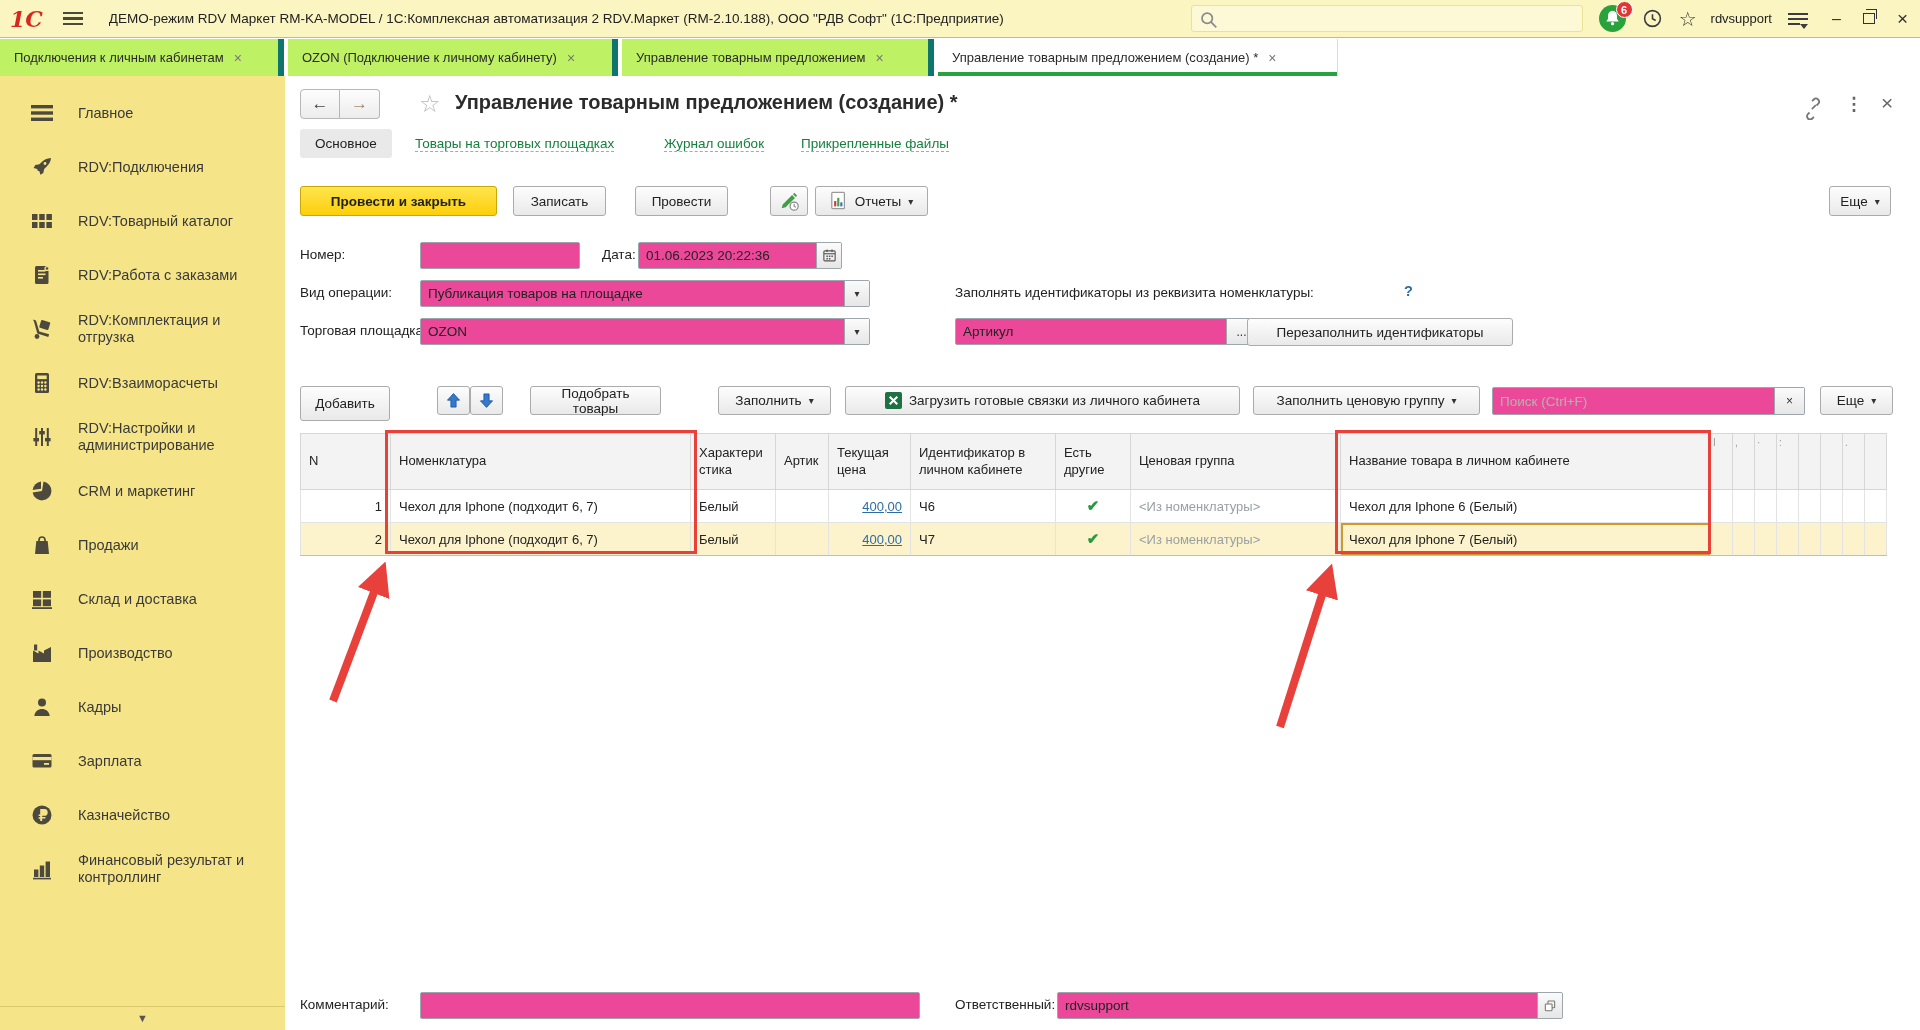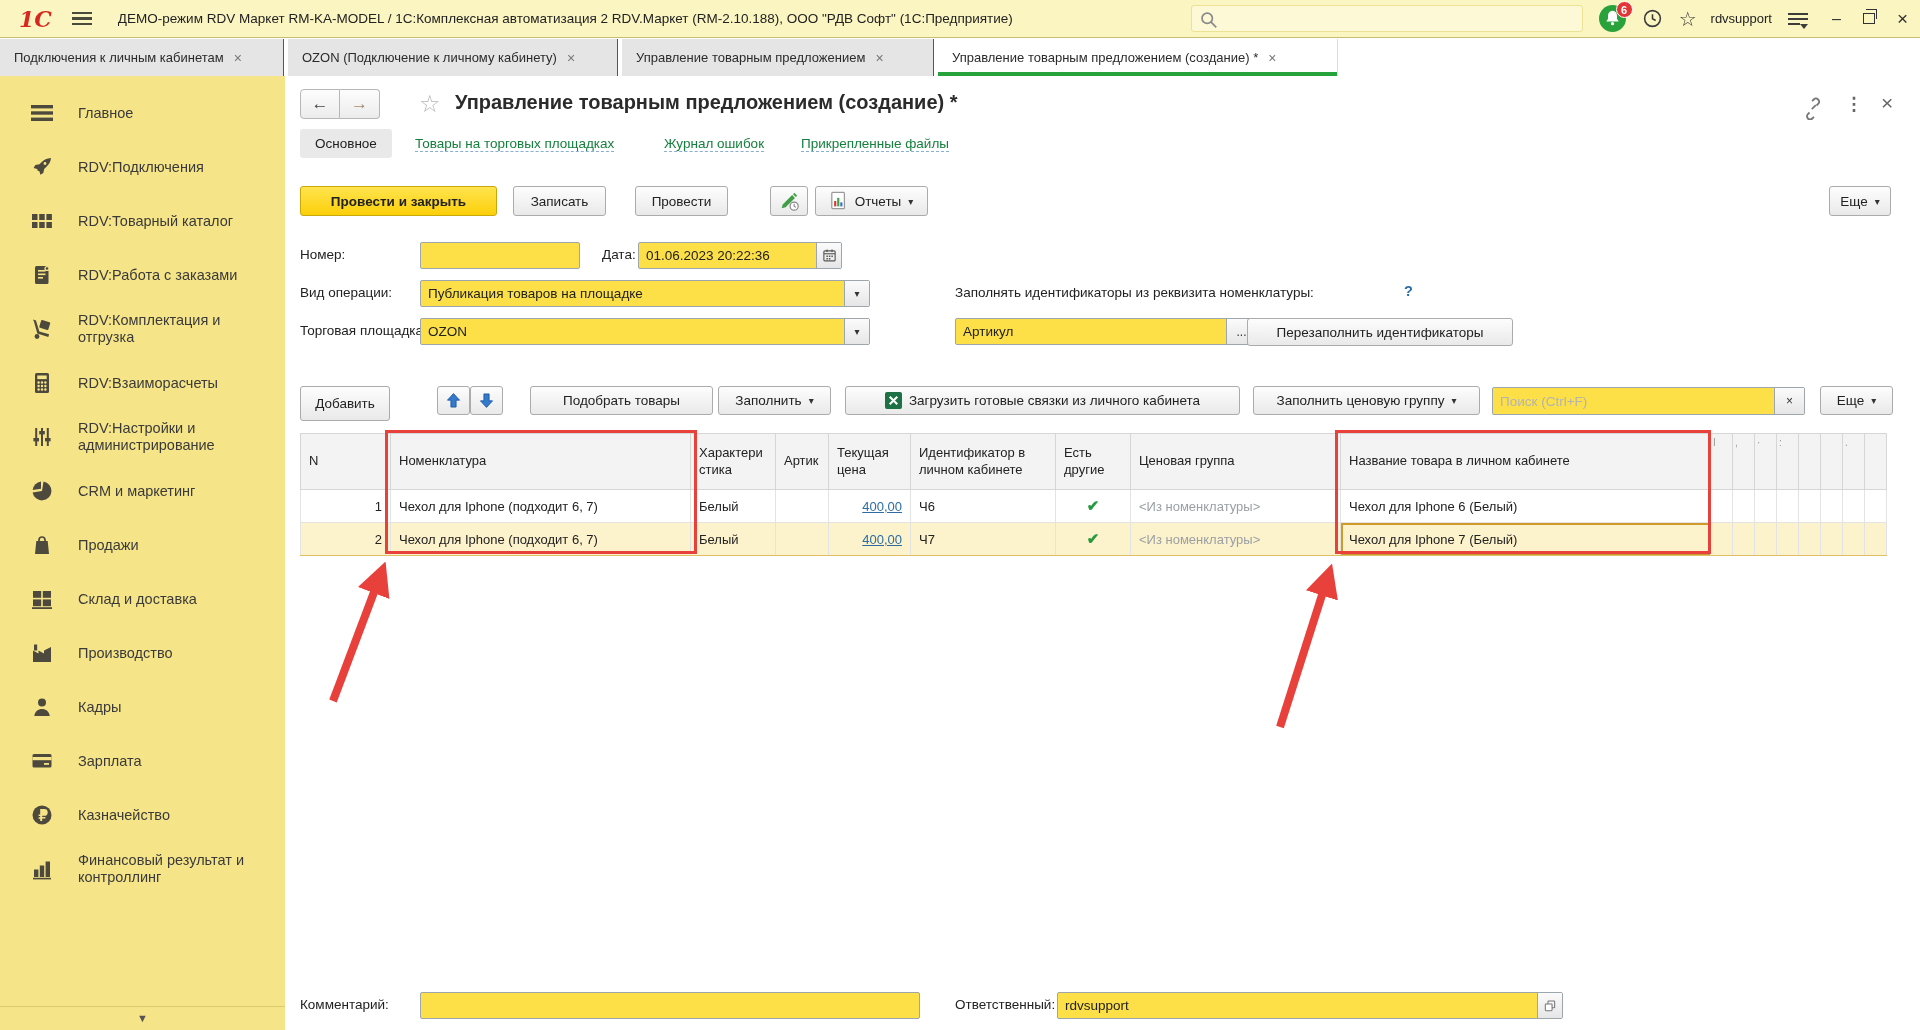--- a/index.html
+++ b/index.html
@@ -2,21 +2,21 @@
 <html><head>
 <meta charset="utf-8">
 <style>
   * { box-sizing: border-box; margin:0; padding:0; }
   html,body { width:1920px; height:1030px; font-family:"Liberation Sans",sans-serif; background:#fff; overflow:hidden; }
   #app { position:relative; width:1920px; height:1030px; }
 
   
   .titlebar { position:absolute; left:0; top:0; width:1920px; height:38px; background:#fbf5c2;
     border-bottom:1px solid #c9bd75; display:flex; align-items:center; }
-  .logo { margin-left:19px; font-family:"DejaVu Serif",serif; font-weight:bold; font-style:italic;
+  .logo { margin-left:10px; font-family:"DejaVu Serif",serif; font-weight:bold; font-style:italic;
     font-size:22px; color:#d6281e; line-height:1; }
   .tb-menu { margin-left:20px; width:20px; cursor:pointer; }
   .tb-menu i { display:block; height:2.5px; background:#4a4a3a; margin:3px 0; }
   .tb-title { margin-left:26px; font-size:13.5px; color:#222; white-space:nowrap; overflow:hidden; flex-shrink:1; }
   .tb-search { margin-left:auto; position:relative; width:392px; height:27px; background:#fdf9d6;
     border:1px solid #ece293; border-radius:3px; flex-shrink:0; }
   .tb-search svg { position:absolute; left:7px; top:4px; }
   .tb-search input { position:absolute; left:30px; top:1px; width:352px; height:23px; border:none; outline:none;
     background:transparent; font-size:13px; color:#444; font-family:"Liberation Sans",sans-serif; }
   .tb-search input::placeholder { color:#a9a9a9; }
@@ -29,22 +29,22 @@
   .umenu i { display:block; height:2px; background:#3c3c3c; margin:3px 0; }
   .umenu .caret { position:absolute; right:2px; top:14px; width:0; height:0; border-left:4px solid transparent;
     border-right:4px solid transparent; border-top:5px solid #3c3c3c; }
   .winctl { display:flex; align-items:center; margin-left:22px; margin-right:12px; gap:22px; }
   .winctl .w { color:#333; font-size:16px; cursor:pointer; line-height:16px; }
   .w-restore { width:12px; height:11px; border:1.6px solid #333; position:relative; }
   .w-restore:before { content:""; position:absolute; left:2px; top:-5px; width:10px; height:9px; border:1.6px solid #333; border-bottom:none; border-left:none; }
 
   
   .tabbar { position:absolute; left:0; top:39px; width:1920px; height:37px; background:#fff; display:flex; }
-  .tab { height:37px; display:flex; align-items:center; padding:0 10px 0 14px; background:#e5e5e5;
-    border-right:1px solid #0f766e; font-size:13px; color:#2b2b2b; cursor:pointer; margin-right:4px; position:relative; }
+  .tab { height:37px; display:flex; align-items:center; padding:0 10px 0 14px; background:#bef264;
+    border-right:6px solid #0f766e; font-size:13px; color:#2b2b2b; cursor:pointer; margin-right:4px; position:relative; }
   .tab .x { margin-left:10px; color:#777; font-size:14px; }
   .tab.active { background:#fff; border-right:1px solid #dcdcdc; }
   .tab.active:after { content:""; position:absolute; left:0; right:0; bottom:0; height:4px; background:#26a33c; }
 
   
   .sidebar { position:absolute; left:0; top:76px; width:285px; height:954px; background:#f6e588; overflow:hidden; }
   .s-scroll { padding-top:10px; }
   .s-item { height:54px; display:flex; align-items:center; cursor:pointer; }
   .s-ico { width:26px; margin-left:30px; flex-shrink:0; line-height:0; }
   .s-ico svg { fill:#4d4a3d; }
@@ -74,21 +74,21 @@
   .btn { height:30px; border:1px solid #ababab; border-radius:3px; background:linear-gradient(#fdfdfd,#e9e9e9);
     font-size:13.5px; color:#222; display:flex; align-items:center; justify-content:center; cursor:pointer;
     font-family:"Liberation Sans",sans-serif; padding:0 12px; }
   .btn .caret { margin-left:7px; font-size:10px; color:#333; }
   .btn.primary { background:linear-gradient(#ffe44e,#fccf0a); border-color:#c9a80a; font-weight:bold; }
   .btn.icon-only { padding:0 6px; }
   .btn svg { flex-shrink:0; }
   .btn .bl { margin-left:7px; }
 
   .lbl { font-size:13.5px; color:#222; white-space:nowrap; }
-  .inp { height:27px; border:1px solid #9da6ad; border-radius:2px; display:flex; align-items:stretch; background:#fde047; }
+  .inp { height:27px; border:1px solid #9da6ad; border-radius:2px; display:flex; align-items:stretch; background:#ec4899; }
   .inp input { border:none; outline:none; flex:1; padding:0 7px; font-size:13.5px; color:#222; background:transparent;
     font-family:"Liberation Sans",sans-serif; min-width:0; }
   .inp input::placeholder { color:#b3b3b3; }
   .seg { width:25px; border-left:1px solid #9da6ad; background:linear-gradient(#fbfbfb,#e6e6e6); display:flex;
     align-items:center; justify-content:center; font-size:10px; color:#333; cursor:pointer; flex-shrink:0; }
   .seg.txt { font-size:12px; width:30px; }
 
   .help { font-size:14.5px; color:#2d6da3; font-weight:bold; cursor:pointer; }
 
   
@@ -415,21 +415,21 @@
     <button class="abs btn icon-only" style="left:152px;top:310px;height:29px;width:33px">
         <svg width="19" height="19" viewBox="0 0 22 22">
           <path d="M11 3l7 7.6h-4v8H8v-8H4z" fill="#3379cc" stroke="#1d56a0"></path>
         </svg>
       </button>
     <button class="abs btn icon-only" style="left:185px;top:310px;height:29px;width:33px">
         <svg width="19" height="19" viewBox="0 0 22 22">
           <path d="M11 19l-7-7.6h4v-8h6v8h4z" fill="#3379cc" stroke="#1d56a0"></path>
         </svg>
       </button>
-    <button class="abs btn" style="left:245px;top:310px;height:29px;width:183px">Подобрать товары</button>
+    <button class="abs btn" style="left:245px;top:310px;height:29px;width:131px">Подобрать товары</button>
     <button class="abs btn" style="left:433px;top:310px;height:29px;width:113px">
       <span>Заполнить</span>
         <span class="caret">▾</span>
     </button>
     <button class="abs btn" style="left:560px;top:310px;height:29px;width:395px">
       <svg width="17" height="17" viewBox="0 0 18 18">
           <rect width="18" height="18" rx="2" fill="#1e7145"></rect>
           <path d="M5 5l8 8M13 5l-8 8" stroke="#fff" stroke-width="2.2"></path>
         </svg>
       <span class="bl">Загрузить готовые связки из личного кабинета</span>

